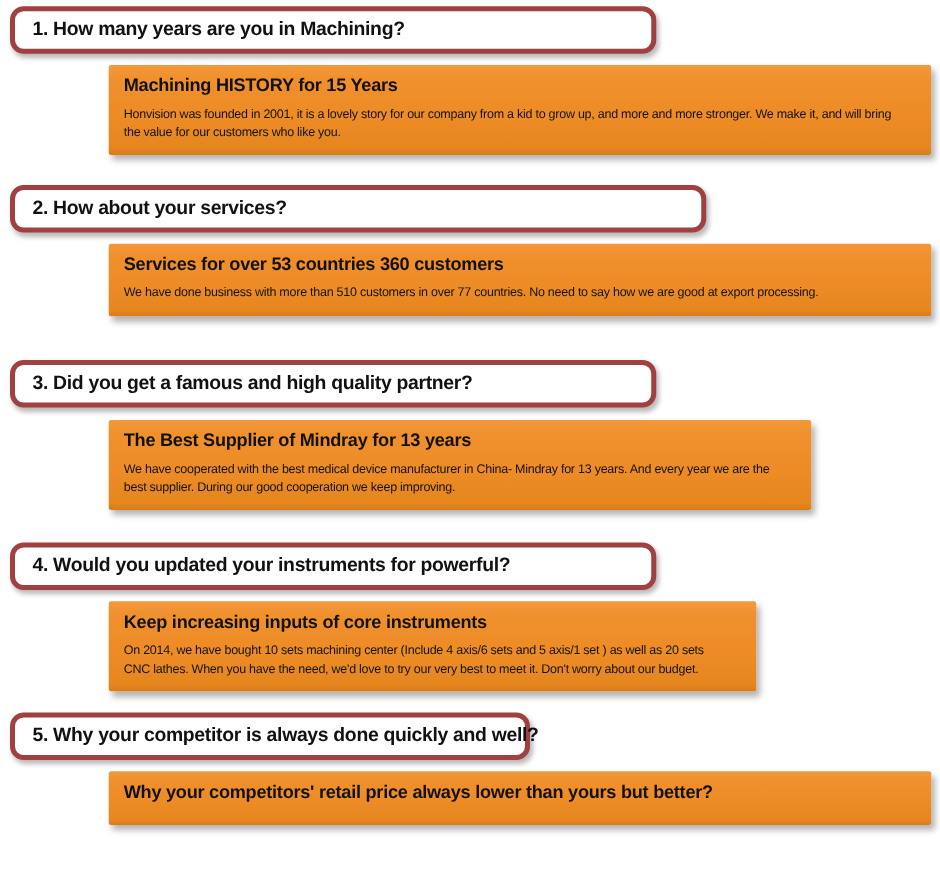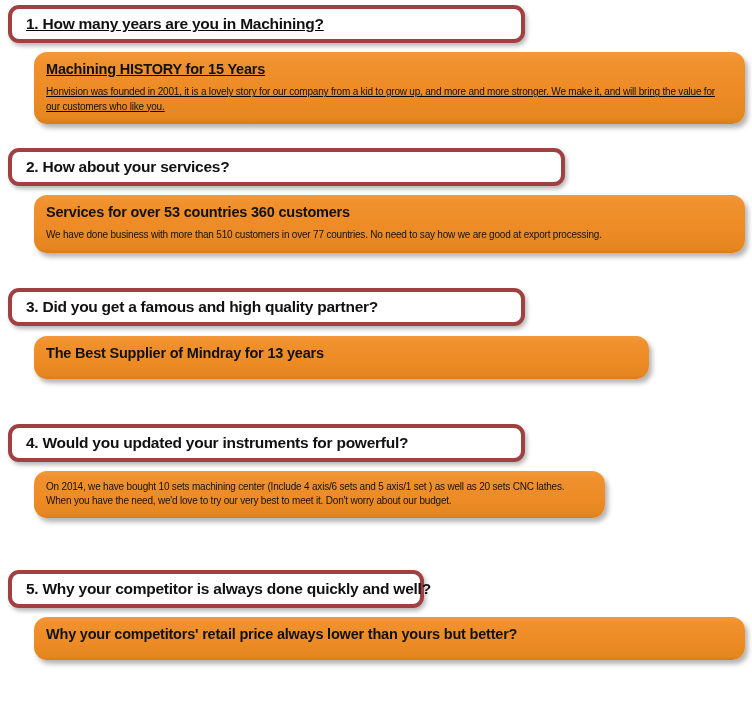--- a/index.html
+++ b/index.html
@@ -47,23 +47,23 @@
     font-weight: bold;
     color: #111111;
     letter-spacing: -0.25px;
     white-space: nowrap;
     line-height: 1;
   }
 
   
   .answer-box {
     position: relative;
-    margin-left: 34px;
+    margin-left: 87px;
     margin-right: 7px;
-    border-radius: 13px;
+    border-radius: 2px;
     box-sizing: border-box;
     padding: 9px 24px 10px 12px;
     background: linear-gradient(to bottom,
                 #F3993B 0%,
                 #F0912E 14%,
                 #ED8B25 60%,
                 #E5861F 92%,
                 #D97C18 100%);
     box-shadow: 3px 4px 5px rgba(0, 0, 0, 0.30);
   }
@@ -83,33 +83,33 @@
     color: #131313;
     letter-spacing: -0.2px;
     line-height: 1.42;
   }
 
   .answer-body b {
     font-weight: normal;
   }
 
   
-  #block-1 { position: absolute; top: 5px;   left: 0; width: 752px; text-decoration: underline; }
+  #block-1 { position: absolute; top: 5px;   left: 0; width: 752px; }
   #block-1 .question-box { width: 517px; }
   #block-1 .answer-box   { margin-top: 9px; }
 
   #block-2 { position: absolute; top: 148px; left: 0; width: 752px; }
   #block-2 .question-box { width: 557px; }
   #block-2 .answer-box   { margin-top: 9px; }
 
   #block-3 { position: absolute; top: 288px; left: 0; width: 656px; }
   #block-3 .question-box { width: 517px; }
   #block-3 .answer-box   { margin-top: 10px; }
 
-  #block-4 { position: absolute; top: 424px; left: 0; width: 612px; }
+  #block-4 { position: absolute; top: 434px; left: 0; width: 612px; }
   #block-4 .question-box { width: 517px; }
   #block-4 .answer-box   { margin-top: 9px; }
 
   #block-5 { position: absolute; top: 570px; left: 0; width: 752px; }
   #block-5 .question-box { width: 416px; }
   #block-5 .answer-box   { margin-top: 9px; }
 </style>
 </head>
 <body>
 
@@ -134,28 +134,30 @@
       <div class="answer-body"> We have done business  with more than <b>510</b>  customers in over <b>77</b> countries.  No need to say how we are good at export processing.</div>
     </div>
   </section>
 
   <section class="qa-block" id="block-3">
     <div class="question-box">
       <span class="question-text">3. Did you get a famous and high quality partner?</span>
     </div>
     <div class="answer-box">
       <div class="answer-title">The Best Supplier of Mindray for 13 years</div>
+      <div class="answer-body">We have cooperated with the best medical device manufacturer in China- Mindray for 13 years. And every year we are the best supplier. During our good cooperation we keep improving.</div>
     </div>
   </section>
 
   <section class="qa-block" id="block-4">
     <div class="question-box">
       <span class="question-text">4. Would you updated your instruments for powerful?</span>
     </div>
     <div class="answer-box">
+      <div class="answer-title">Keep increasing inputs of core instruments</div>
       <div class="answer-body">On 2014, we have bought <b>10</b> sets machining center (Include 4 axis/6 sets and 5 axis/1 set ) as well as <b>20</b> sets CNC lathes. When you have the need, we'd love to try our very best to meet it. Don't worry about our budget.</div>
     </div>
   </section>
 
   <section class="qa-block" id="block-5">
     <div class="question-box">
       <span class="question-text">5. Why your competitor  is always done quickly and well?</span>
     </div>
     <div class="answer-box">
       <div class="answer-title">Why your competitors' retail price always lower than yours but better?</div>

